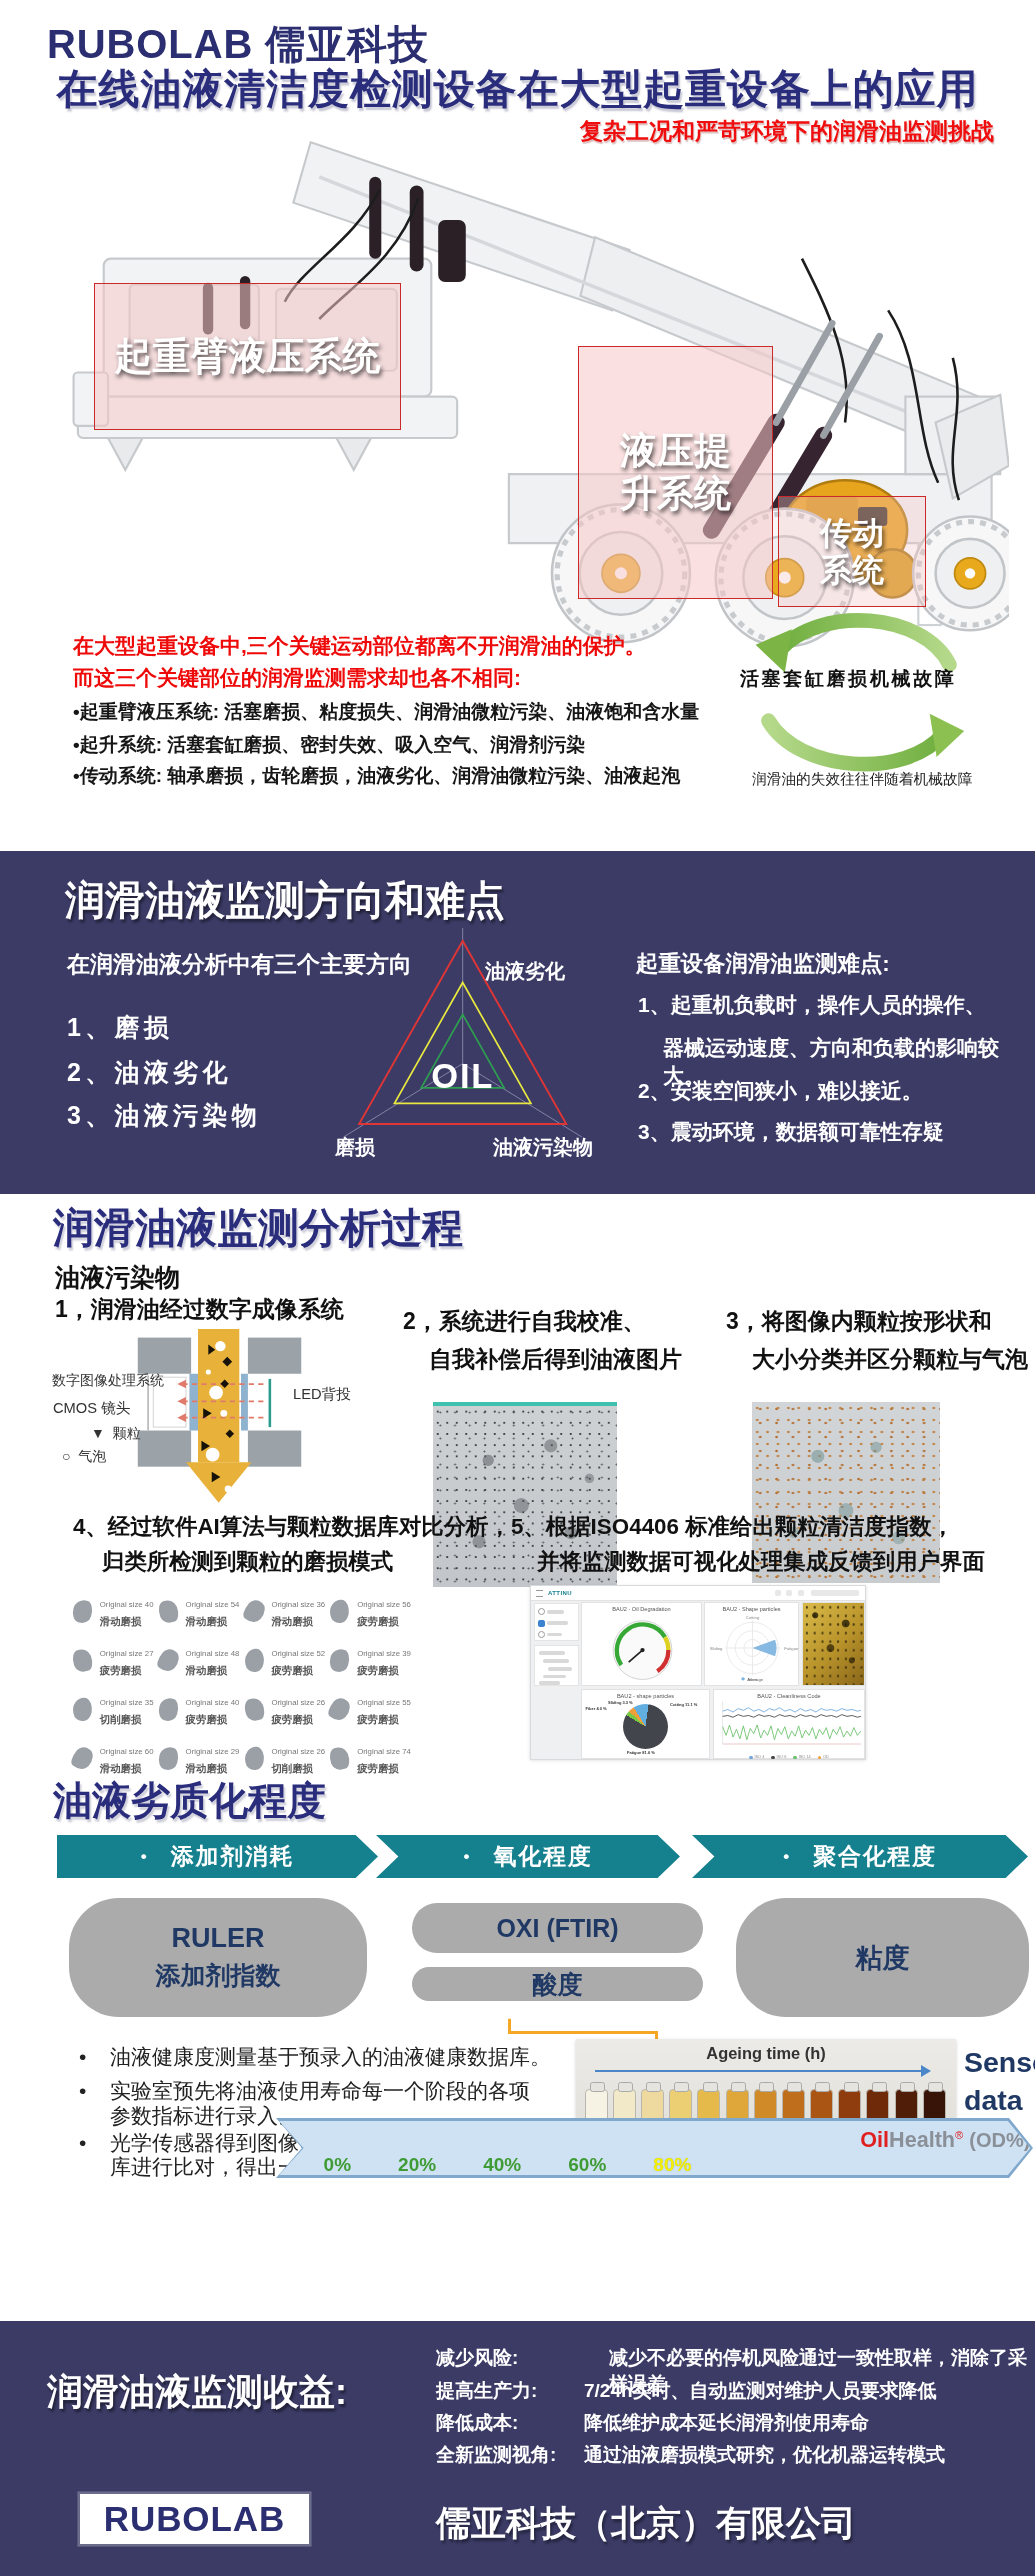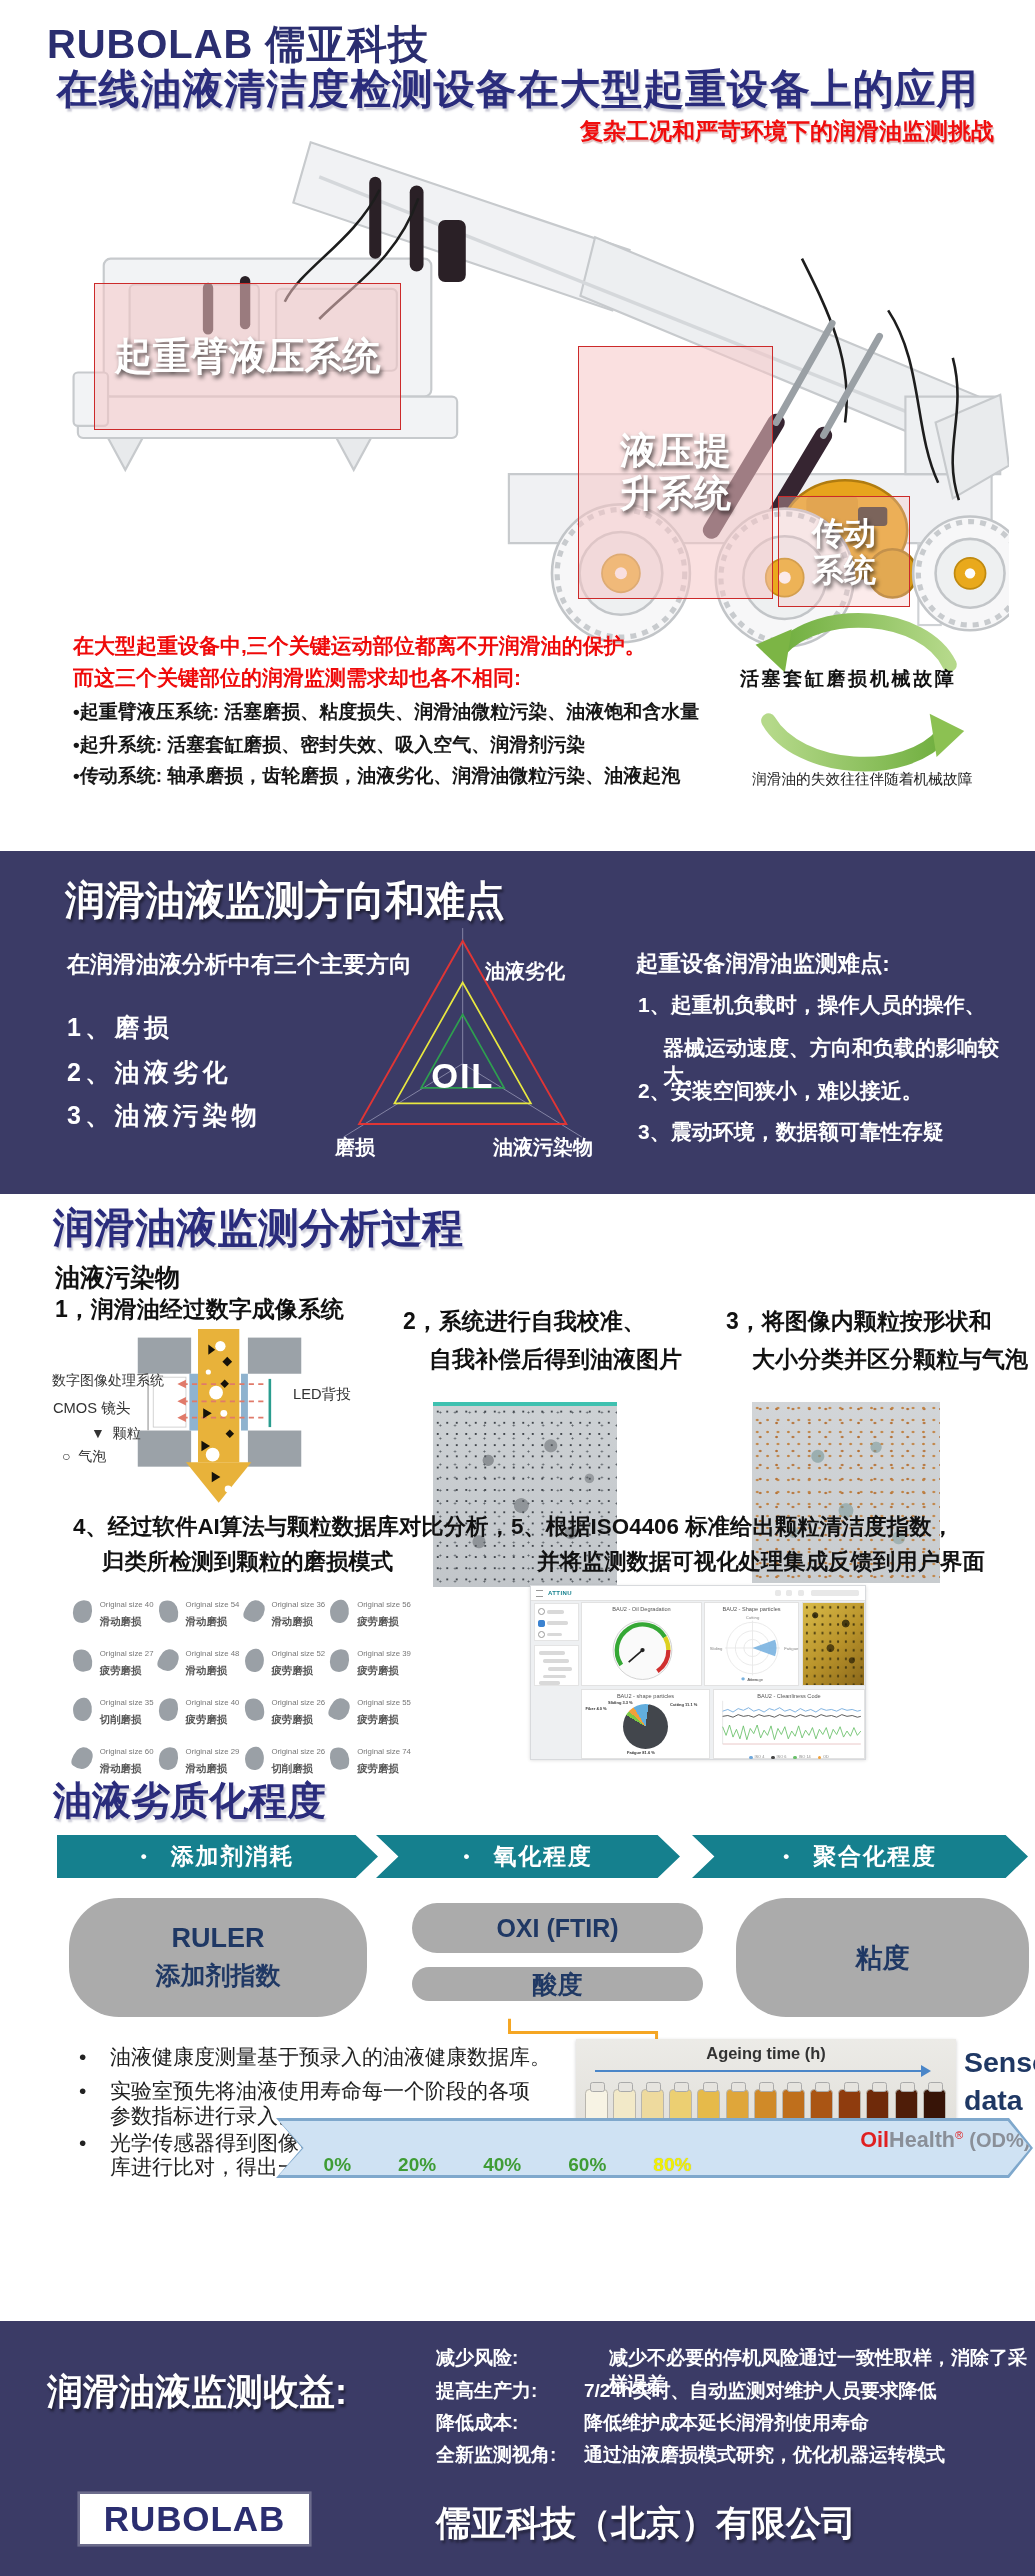--- a/index.html
+++ b/index.html
@@ -206,21 +206,21 @@
     </g>
   </svg>
 
   <div class="abs hotbox" style="left:94px;top:239px;width:307px;height:147px;margin-top:44px;">
     <div class="lbl" style="font-size:38px;">起重臂液压系统</div>
   </div>
   <div class="abs hotbox" style="left:578px;top:346px;width:195px;height:253px;">
     <div class="lbl" style="font-size:37px;">液压提</div>
     <div class="lbl" style="font-size:37px;">升系统</div>
   </div>
-  <div class="abs hotbox" style="left:778px;top:496px;width:132px;height:111px;background:rgba(245,198,198,.35);">
+  <div class="abs hotbox" style="left:778px;top:496px;width:148px;height:111px;background:rgba(245,198,198,.35);">
     <div class="lbl" style="font-size:32px;">传动</div>
     <div class="lbl" style="font-size:32px;">系统</div>
   </div>
 
   <svg class="abs" style="left:738px;top:600px;" width="242" height="194" viewBox="0 0 280 225">
     <defs>
       <linearGradient id="gg1" x1="0" y1="0" x2="1" y2="0">
         <stop offset="0" stop-color="#6fae3e"></stop>
           <stop offset="1" stop-color="#b5d98a"></stop>
       </linearGradient>

